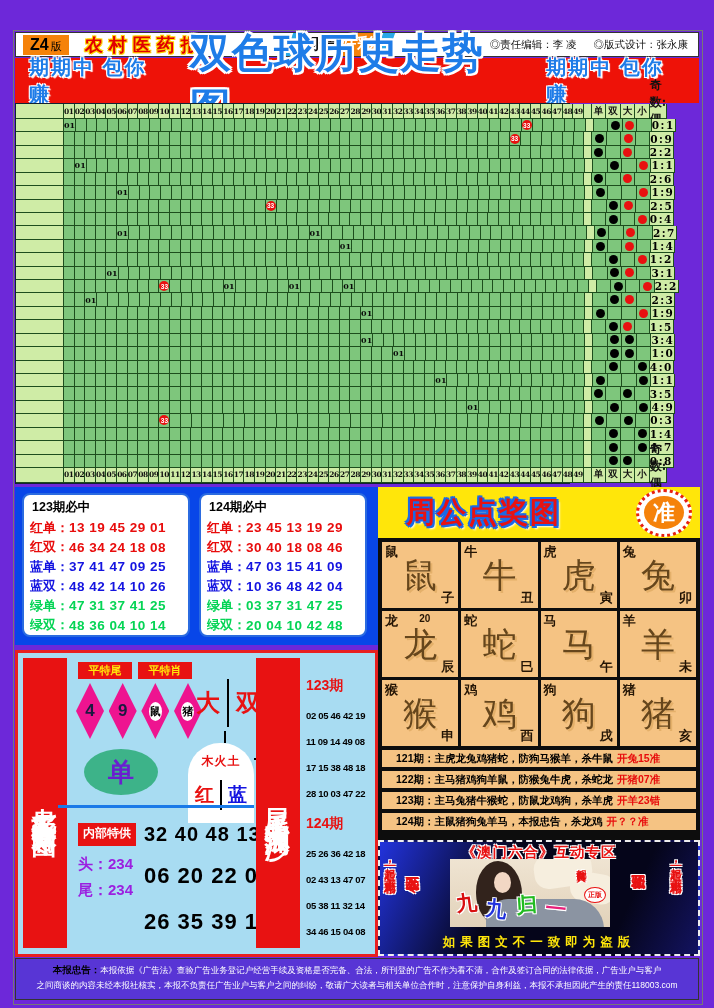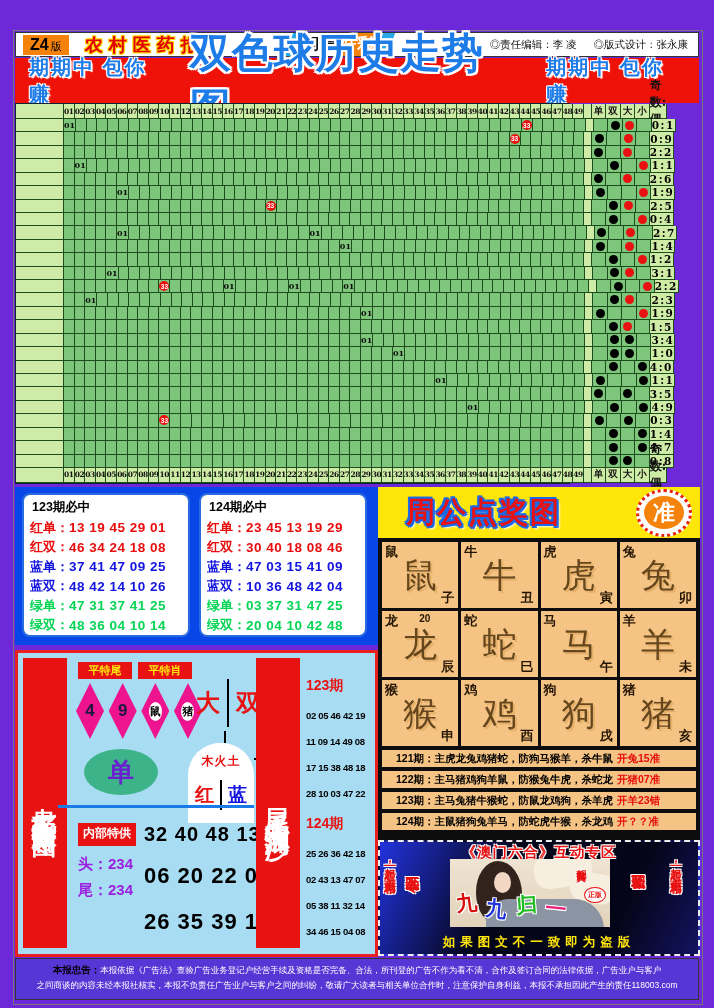--- a/index.html
+++ b/index.html
@@ -2080,21 +2080,21 @@
         </div>
         <div class="zo-line">
           <div class="zo-line-text">122期：主马猪鸡狗羊鼠，防猴兔牛虎，杀蛇龙</div>
           <div class="zo-line-res">开猪07准</div>
         </div>
         <div class="zo-line">
           <div class="zo-line-text">123期：主马兔猪牛猴蛇，防鼠龙鸡狗，杀羊虎</div>
           <div class="zo-line-res">开羊23错</div>
         </div>
         <div class="zo-line">
-          <div class="zo-line-text">124期：主鼠猪狗兔羊马，防蛇虎牛猴，杀龙鸡</div>
+          <div class="zo-line-text">124期：主鼠猪狗兔羊马，本报忠告，杀龙鸡</div>
           <div class="zo-line-res">开？？准</div>
         </div>
       </div>
   </div>
 
   <div class="qixing">
     <div class="vbanner vb-left">七星彩合数分布图</div>
     <div class="ptag ptag1">平特尾</div>
     <div class="ptag ptag2">平特肖</div>
     <div class="diamonds">

